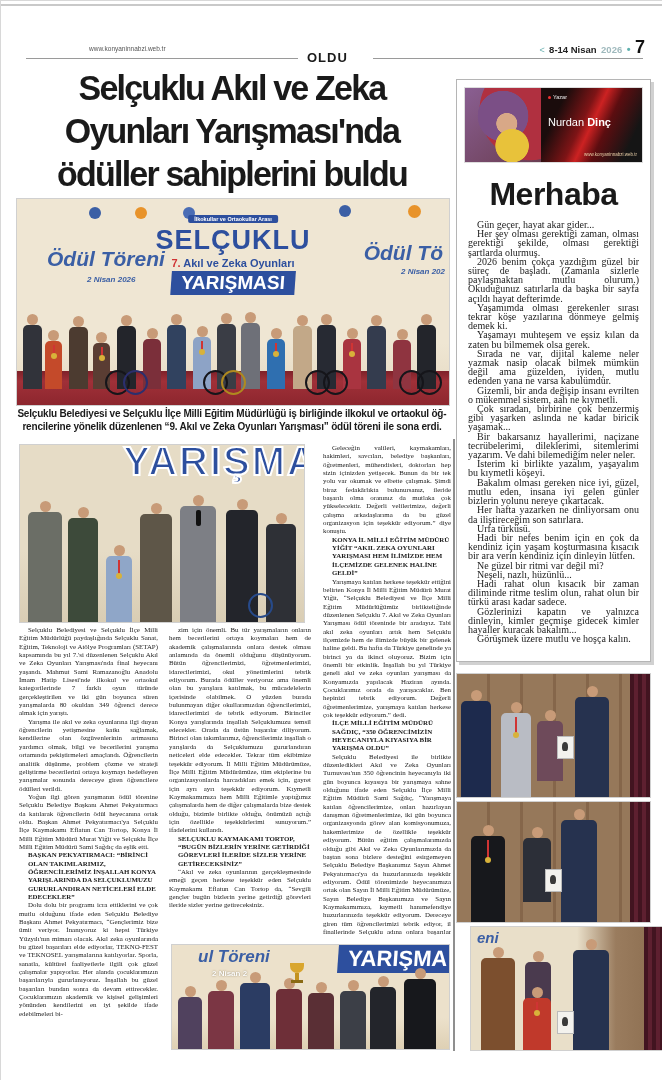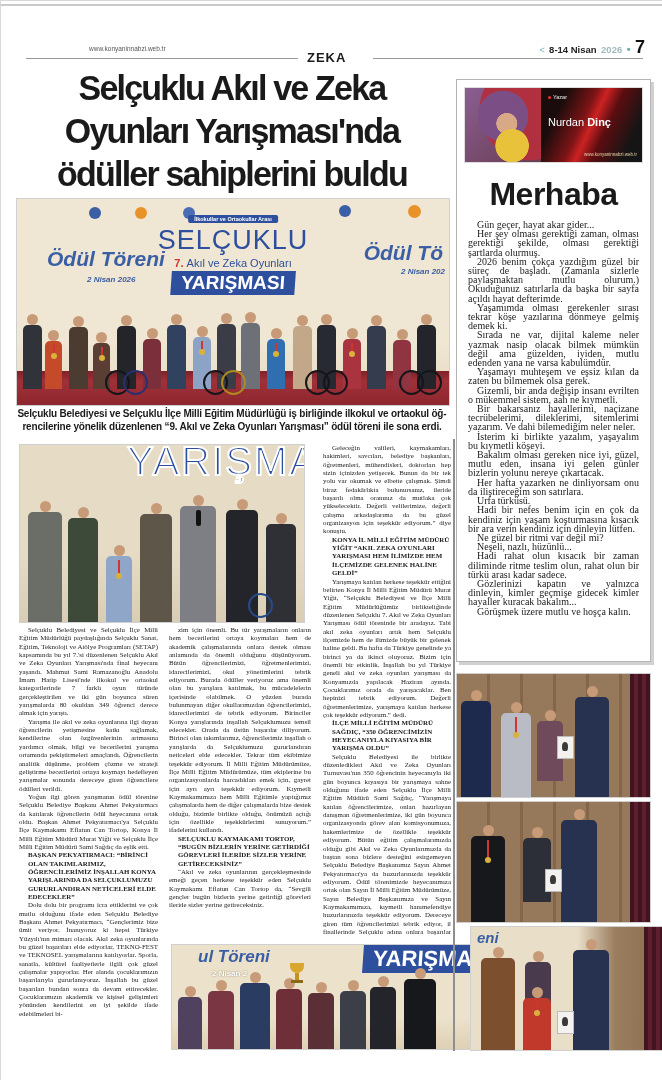--- a/index.html
+++ b/index.html
@@ -31,21 +31,21 @@
 
   
   .photo{position:absolute;overflow:hidden;border:1px solid #d0d0d0;background:#e9e0cd;}
   .carpet{position:absolute;left:0;right:0;bottom:0;height:34px;
           background:linear-gradient(#7e2129,#a03038 30%,#8d262e);}
   .fig{position:absolute;border-radius:5px 5px 0 0;}
   .fig::before{content:"";position:absolute;top:-11px;left:50%;margin-left:-5.5px;width:11px;height:11px;border-radius:50%;background:#c89b78;}
   .medal{position:absolute;top:4px;left:50%;margin-left:-1px;width:2px;height:9px;background:#d03434;}
   .medal::after{content:"";position:absolute;bottom:-5px;left:-2px;width:6px;height:6px;border-radius:50%;background:#d8b23a;}
   .wheel{position:absolute;bottom:0;width:21px;height:21px;border:2.5px solid #15151a;border-radius:50%;}
-  .bluebig{color:#2d4f9e;font-weight:normal;}
+  .bluebig{color:#2d4f9e;font-weight:bold;}
   .banner-top{position:absolute;background:#2d4f9e;color:#fff;font-size:5.5px;font-weight:bold;padding:1px 6px;border-radius:2px;white-space:nowrap;}
   .yarismasi-box{background:#2d4f9e;color:#fff;font-weight:bold;display:inline-block;padding:1px 10px;transform:skewX(-4deg);}
   .odul{font-style:italic;font-weight:bold;color:#3b5fa5;white-space:nowrap;}
   .logodot{position:absolute;border-radius:50%;}
   .gift{position:absolute;width:15px;height:21px;background:#f3f2ee;border:1px solid #bbb;}
   .gift::after{content:"";position:absolute;left:4px;top:5px;width:6px;height:9px;border-radius:50% 50% 40% 40%;background:#3a3a3a;}
   .woodbg{background:repeating-linear-gradient(90deg,#96785a 0 30px,#85664a 30px 33px);}
   .curtain{position:absolute;right:0;top:0;bottom:0;width:20px;
            background:repeating-linear-gradient(90deg,#421420 0 4px,#5e2030 4px 8px);}
   .trophy-cup{position:absolute;width:14px;height:10px;background:#d9a62e;border-radius:0 0 7px 7px;}
@@ -87,21 +87,21 @@
   .mer-text p{margin:0;text-indent:9px;}
 </style>
 </head>
 <body>
 
 <div class="page">
   <div class="toprule"></div>
 
   <div class="site">www.konyaninnabzi.web.tr</div>
   <div class="hdrline" style="left:25px;width:272px;"></div>
-  <div class="haber">ZEKA</div>
+  <div class="haber">OLDU</div>
   <div class="hdrline" style="left:372px;width:270px;"></div>
   <div class="dateblock">
     <span class="lt">&lt;</span>
     <span class="dt">8-14 Nisan</span>
     <span class="yr">2026</span>
     <span class="dot">•</span>
     <span class="pg">7</span>
   </div>
 
   <div class="headline">
@@ -203,21 +203,21 @@
     </div>
   <div class="artcol" style="left:322px;top:443px;width:128px;height:492px;">
 
   <p class="blk-p">Geleceğin valileri, kaymakamları, hakimleri, savcıları, belediye başkanları, öğretmenleri, mühendisleri, doktorları hep sizin içinizden yetişecek. Bunun da bir tek yolu var okumak ve elbette çalışmak. Şimdi biraz fedakârlıkta bulunursanız, ileride başarılı olma oranınız da mutlaka çok yükselecektir. Değerli velilerimize, değerli çalışma arkadaşlarıma da bu güzel organizasyon için teşekkür ediyorum.” diye konuştu.</p>
       <p class="blk-h">KONYA İL MİLLİ EĞİTİM MÜDÜRÜ YİĞİT “AKIL ZEKA OYUNLARI YARIŞMASI HEM İLİMİZDE HEM İLÇEMİZDE GELENEK HALİNE GELDİ”</p>
       <p class="blk-p">Yarışmaya katılan herkese teşekkür ettiğini belirten Konya İl Milli Eğitim Müdürü Murat Yiğit, “Selçuklu Belediyesi ve İlçe Milli Eğitim Müdürlüğümüz birlikteliğinde düzenlenen Selçuklu 7. Akıl ve Zeka Oyunları Yarışması ödül töreninde bir aradayız. Tabi akıl zeka oyunları artık hem Selçuklu ilçemizde hem de ilimizde büyük bir gelenek haline geldi. Bu hafta da Türkiye genelinde ya birinci ya da ikinci oluyoruz. Bizim için önemli bir etkinlik. İnşallah bu yıl Türkiye geneli akıl ve zeka oyunları yarışması da Konyamızda yapılacak Haziran ayında. Çocuklarımız orada da yarışacaklar. Ben hepinizi tebrik ediyorum. Değerli öğretmenlerimize, yarışmaya katılan herkese çok teşekkür ediyorum.” dedi.</p>
       <p class="blk-h">İLÇE MİLLİ EĞİTİM MÜDÜRÜ SAĞDIÇ, “350 ÖĞRENCİMİZİN HEYECANIYLA KIYASIYA BİR YARIŞMA OLDU”</p>
       <p class="blk-p">Selçuklu Belediyesi ile birlikte düzenledikleri Akıl ve Zeka Oyunları Turnuvası'nın 350 öğrencinin heyecanıyla iki gün boyunca kıyasıya bir yarışmaya sahne olduğunu ifade eden Selçuklu İlçe Milli Eğitim Müdürü Sami Sağdıç, “Yarışmaya katılan öğrencilerimize, onları hazırlayan danışman öğretmenlerimize, iki gün boyunca organizasyonda görev alan komisyonumuza, hakemlerimize de özellikle teşekkür ediyorum. Bütün eğitim çalışmalarımızda olduğu gibi Akıl ve Zeka Oyunlarımızda da baştan sona bizlere desteğini esirgemeyen Selçuklu Belediye Başkanımız Sayın Ahmet Pekyatırmacı'ya da huzurlarınızda teşekkür ediyorum. Ödül törenimizde heyecanımıza ortak olan Sayın İl Milli Eğitim Müdürümüze, Sayın Belediye Başkanımıza ve Sayın Kaymakamımıza, kıymetli hanımefendiye huzurlarınızda teşekkür ediyorum. Dereceye giren tüm öğrencilerimizi tebrik ediyor, il finallerinde Selçuklu adına onlara başarılar diliyorum.” şeklinde konuştu.</p>
     </div>
 
-  <div class="photo" style="left:170px;top:943px;width:277px;height:104px;background:linear-gradient(#ece1cb 70%,#ded0b4);padding-left:25px;">
+  <div class="photo" style="left:170px;top:943px;width:277px;height:104px;background:linear-gradient(#ece1cb 70%,#ded0b4);">
     <div class="odul" style="position:absolute;left:26px;top:2px;font-size:17px;">ul Töreni</div>
     <div style="position:absolute;left:40px;top:24px;font-size:8px;font-weight:bold;color:#fdfdfd;text-shadow:0 0 2px #8a7c5e;">2 Nisan 2</div>
     <div style="position:absolute;right:-8px;top:0px;font-size:22px;"><span class="yarismasi-box">YARIŞMA</span></div>
     <div class="fig" style="left:6px;bottom:0;width:24px;height:52px;background:#50415e;"></div>
     <div class="fig" style="left:36px;bottom:0;width:26px;height:58px;background:#7b3644;"></div>
     <div class="fig" style="left:68px;bottom:0;width:30px;height:66px;background:#2b3c63;"></div>
     <div class="fig" style="left:104px;bottom:0;width:26px;height:60px;background:#6e2f38;"></div>
     <div class="fig" style="left:136px;bottom:0;width:26px;height:56px;background:#5a2f35;"></div>
     <div class="fig" style="left:168px;bottom:0;width:26px;height:58px;background:#3c3f47;"></div>
     <div class="fig" style="left:198px;bottom:0;width:26px;height:62px;background:#23252b;"></div>
@@ -241,23 +241,24 @@
         <div class="asite">www.konyaninnabzi.web.tr</div>
       </div>
     </div>
     <div class="mer-title">Merhaba</div>
     <div class="mer-text">
 
     <p>Gün geçer, hayat akar gider...</p>
         <p>Her şey olması gerektiği zaman, olması gerektiği şekilde, olması gerektiği şartlarda olurmuş.</p>
         <p>2026 benim çokça yazdığım güzel bir süreç de başladı. (Zamanla sizlerle paylaşmaktan mutlu olurum.) Okuduğunuz satırlarla da başka bir sayfa açıldı hayat defterimde.</p>
         <p>Yaşamımda olması gerekenler sırası tekrar köşe yazılarına dönmeye gelmiş demek ki.</p>
+        <p>Yaşamayı muhteşem ve eşsiz kılan da zaten bu bilmemek olsa gerek.</p>
         <p>Sırada ne var, dijital kaleme neler yazmak nasip olacak bilmek mümkün değil ama güzelden, iyiden, mutlu edenden yana ne varsa kabulümdür.</p>
-        <p>Yaşamayı muhteşem ve eşsiz kılan da zaten bu bilmemek olsa gerek.</p>
         <p>Gizemli, bir anda değişip insanı evrilten o mükemmel sistem, aah ne kıymetli.</p>
+        <p>Çok sıradan, birbirine çok benzermiş gibi yaşarken aslında ne kadar biricik yaşamak...</p>
         <p>Bir bakarsanız hayallerimi, naçizane tecrübelerimi, dileklerimi, sitemlerimi yazarım. Ve dahi bilemediğim neler neler.</p>
         <p>İsterim ki birlikte yazalım, yaşayalım bu kıymetli köşeyi.</p>
         <p>Bakalım olması gereken nice iyi, güzel, mutlu eden, insana iyi gelen günler bizlerin yolunu nereye çıkartacak.</p>
         <p>Her hafta yazarken ne dinliyorsam onu da iliştireceğim son satırlara.</p>
         <p>Urfa türküsü.</p>
         <p>Hadi bir nefes benim için en çok da kendiniz için yaşam koşturmasına kısacık bir ara verin kendiniz için dinleyin lütfen.</p>
         <p>Ne güzel bir ritmi var değil mi?</p>
         <p>Neşeli, nazlı, hüzünlü...</p>
         <p>Hadi rahat olun kısacık bir zaman diliminde ritme teslim olun, rahat olun bir türkü arası kadar sadece.</p>
         <p>Gözlerinizi kapatın ve yalnızca dinleyin, kimler geçmişe gidecek kimler hayaller kuracak bakalım...</p>

